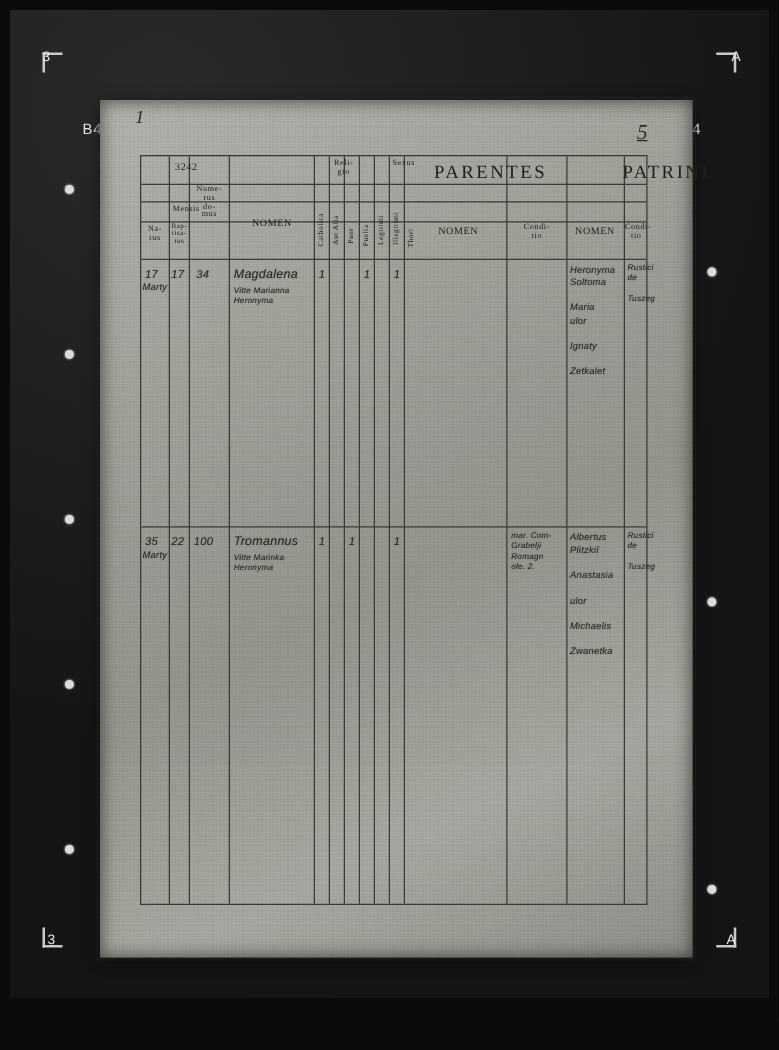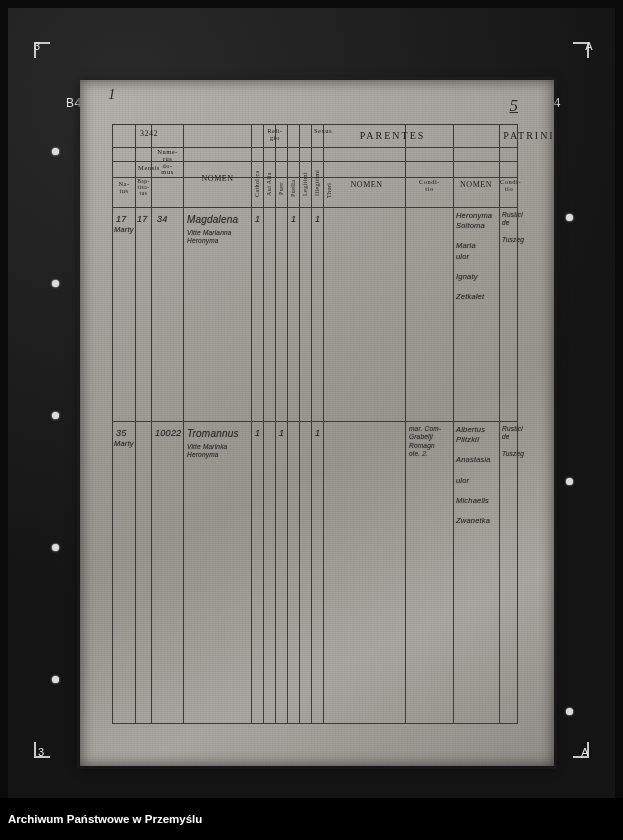--- a/index.html
+++ b/index.html
@@ -142,21 +142,21 @@
   .hdr {
     position: absolute;
     color: #23231f;
     font-family: "Liberation Serif", serif;
     text-align: center;
     line-height: 1.05;
     letter-spacing: .5px;
   }
   .hdr-small { font-size: 6.5px; }
   .hdr-mid   { font-size: 8px; }
-  .hdr-big   { font-size: 10px; letter-spacing: 2px; }
+  .hdr-big   { font-size: 15px; letter-spacing: 2px; }
   .vtext {
     writing-mode: vertical-rl;
     transform: rotate(180deg);
     font-size: 6px;
     letter-spacing: .4px;
     white-space: nowrap;
   }
 
   
   .hand {
@@ -313,21 +313,21 @@
 
 Ignaty
 
 Zetkalet</div>
         <div class="hand xs" style="left:389px;top:86px; width:16px; white-space:pre-line;">Rustici
 de
 
 Tuszeg</div>
 
         <div class="hand num" style="left:3px;  top:302px;">35</div>
-        <div class="hand num" style="left:24px; top:302px;margin-left:34px;">22</div>
+        <div class="hand num" style="left:24px; top:302px;">22</div>
         <div class="hand sm" style="left:1px;  top:314px;">Marty</div>
         <div class="hand num" style="left:42px; top:302px;">100</div>
         <div class="hand name" style="left:74px; top:302px;">Tromannus</div>
         <div class="hand xs" style="left:74px; top:318px; width:62px; white-space:pre-line;">Vitte Marinka
 Heronyma</div>
         <div class="hand num" style="left:142px;top:302px;">1</div>
         <div class="hand num" style="left:166px;top:302px;">1</div>
         <div class="hand num" style="left:202px;top:302px;">1</div>
         <div class="hand xs" style="left:296px;top:300px;width:42px; white-space:pre-line;">mar. Com-
 Grabelji
@@ -345,16 +345,13 @@
 Zwanetka</div>
         <div class="hand xs" style="left:389px;top:300px;width:16px; white-space:pre-line;">Rustici
 de
 
 Tuszeg</div>
       </div>
 
     </div>
   </div>
 
-  <div id="footer">
-    <span class="credit">Archiwum Państwowe w Przemyślu</span>
-  </div>
 </div>
 
 </body></html>

